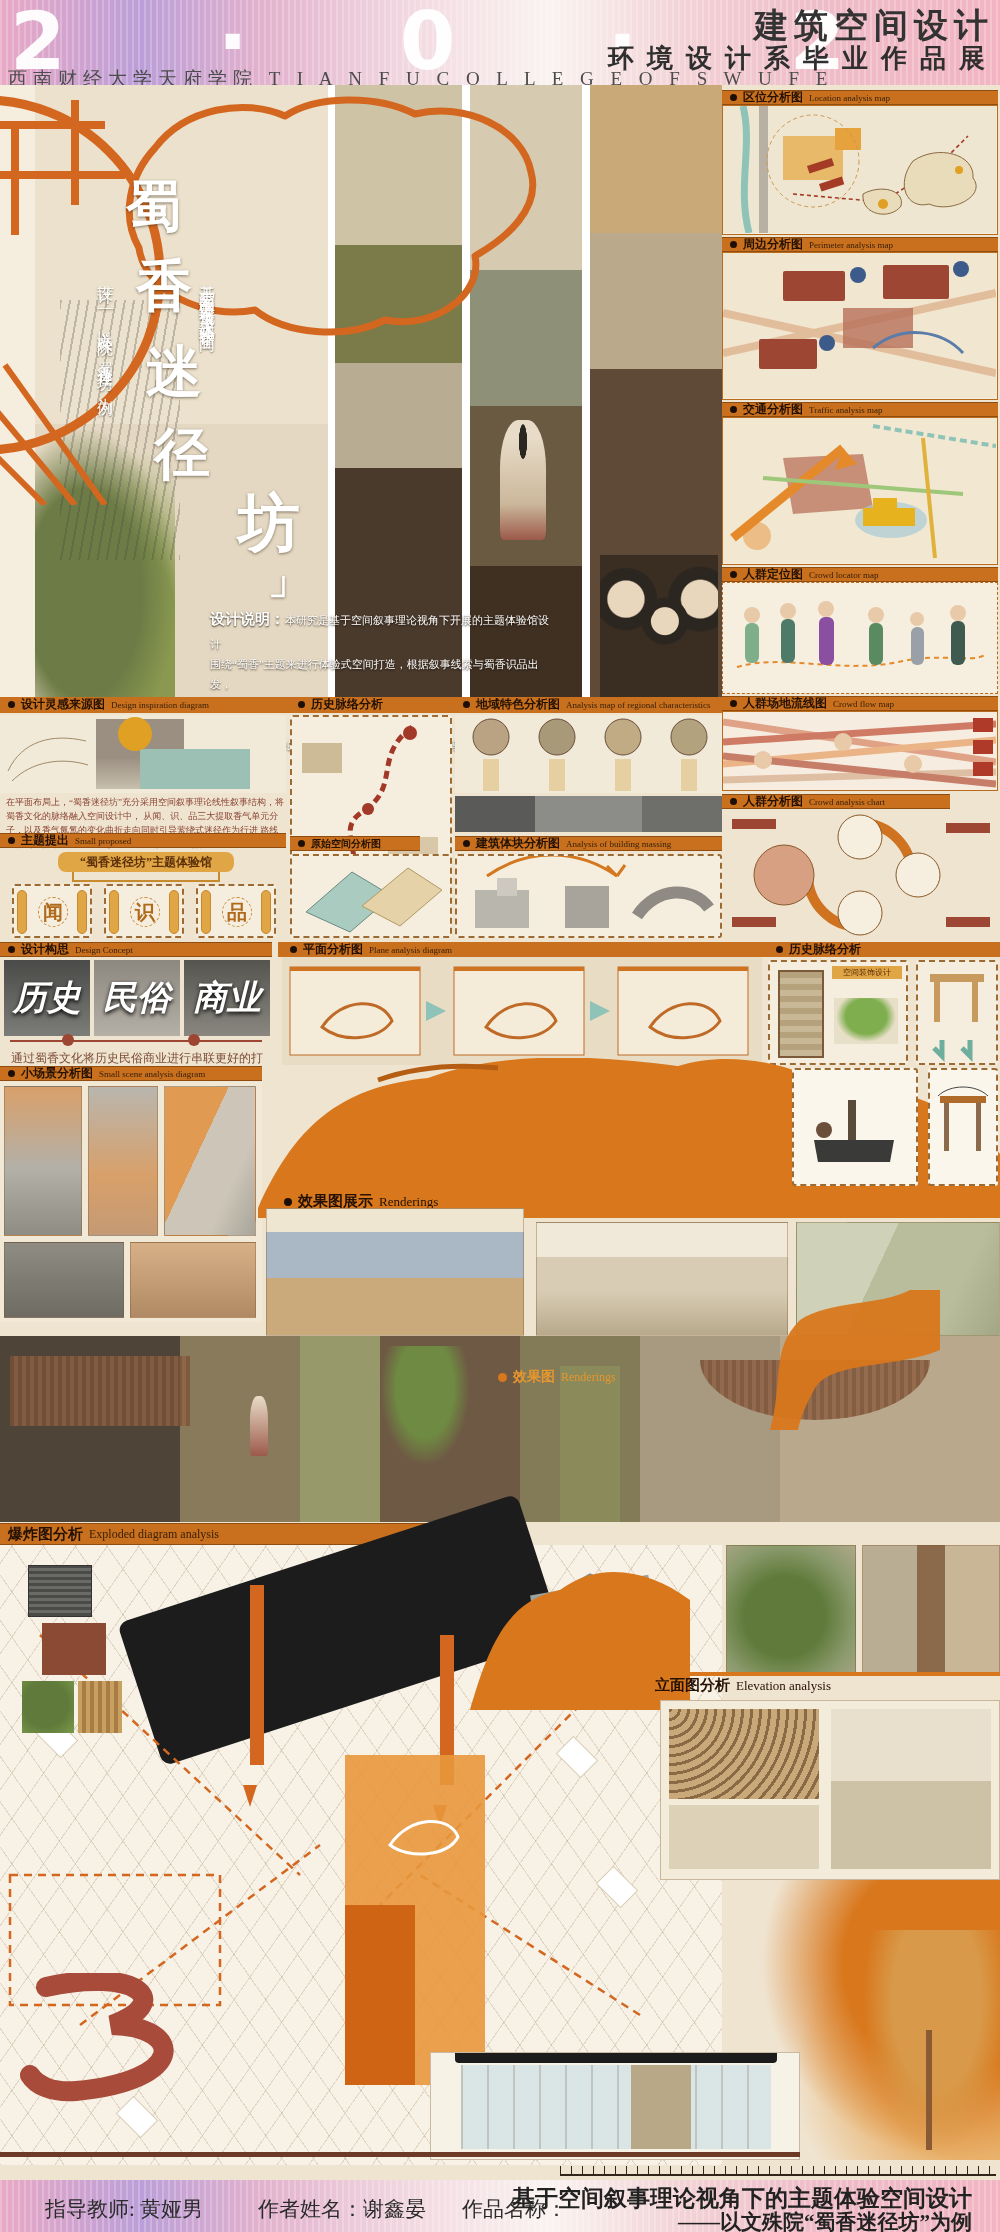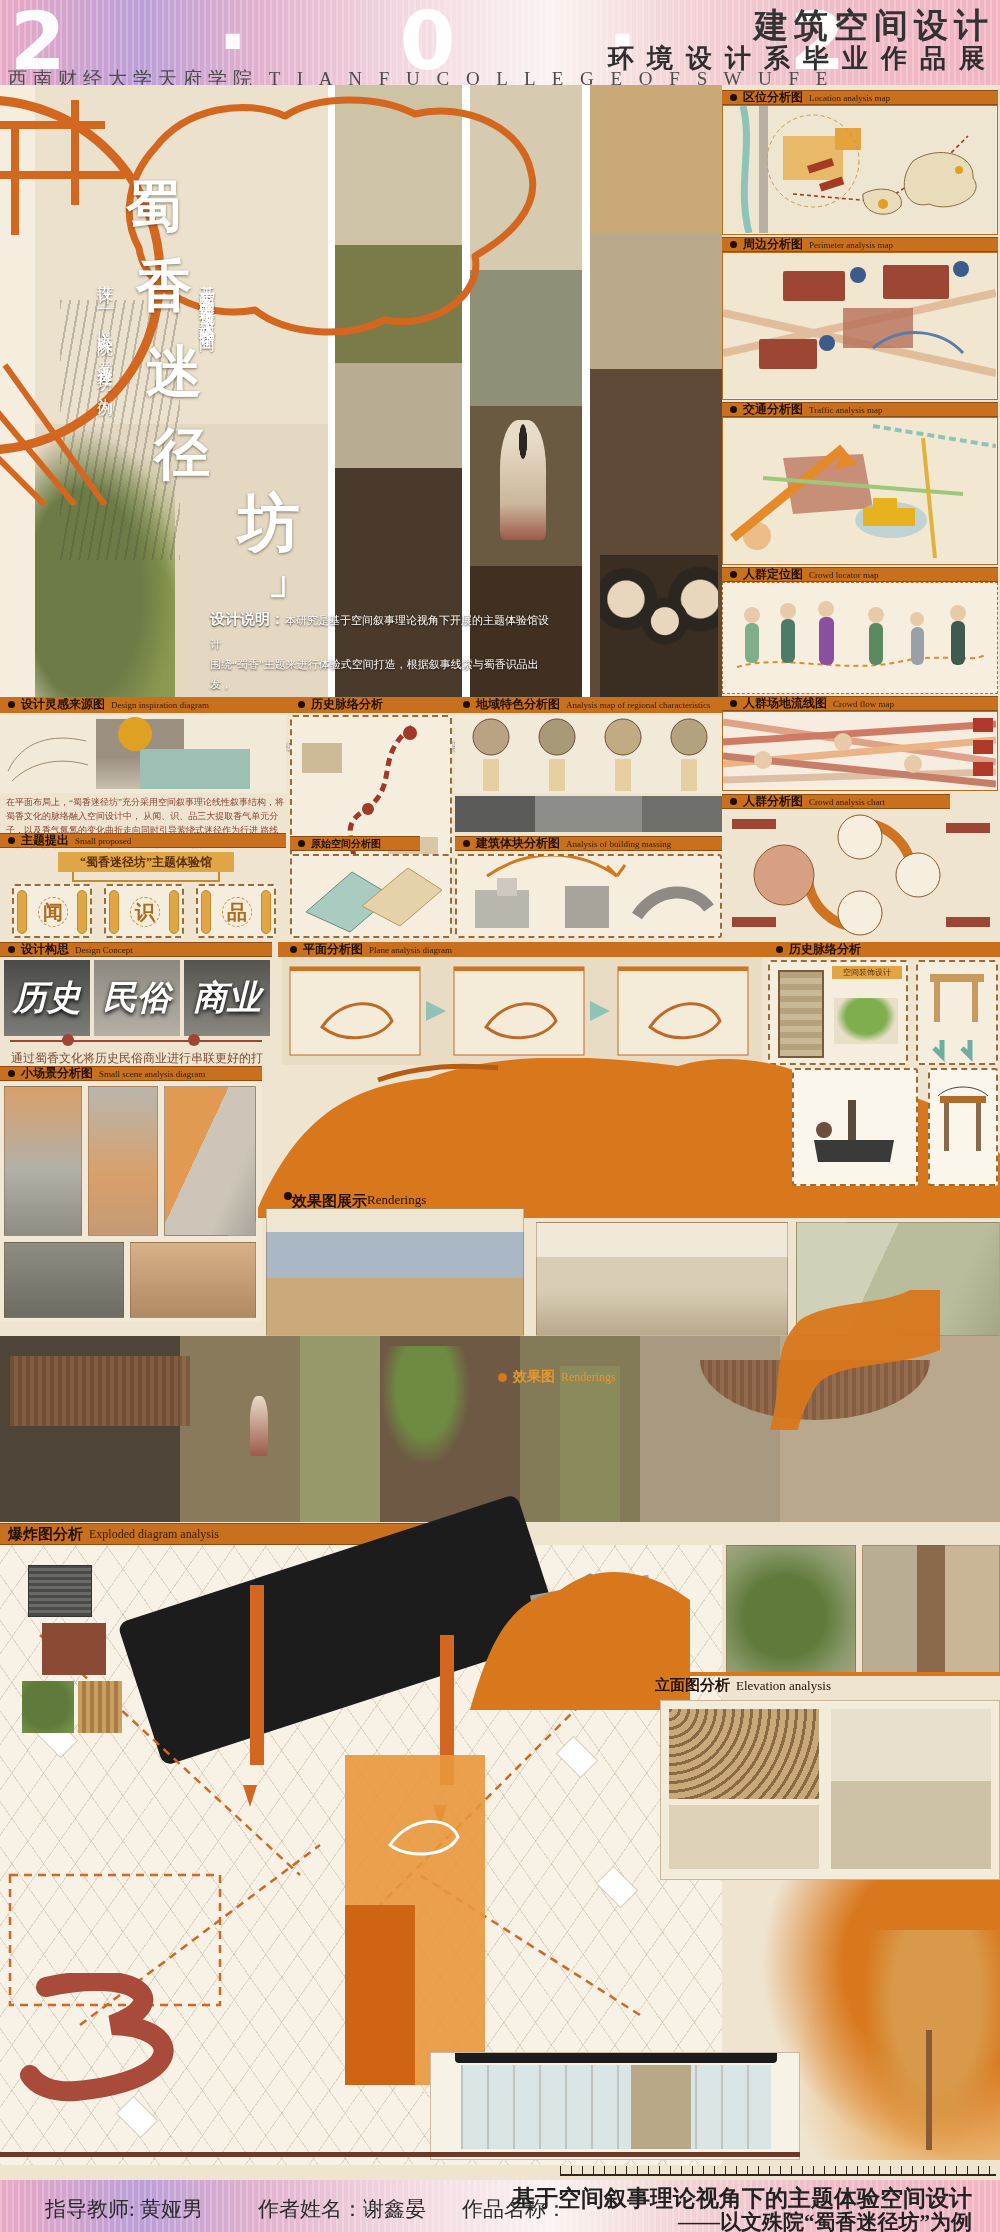--- a/index.html
+++ b/index.html
@@ -284,21 +284,21 @@
     <span>在平面布局上，“蜀香迷径坊”充分采用空间叙事理论线性叙事结构，将蜀香文化的脉络融入空间设计中，</span>
     <span>从闻、识、品三大提取香气单元分子，以及香气氤氲的变化曲折走向同时引导萦绕式迷径作为行进</span>
     <span>路线组织的空间，天花采用圆形或流线型的曲线来进行布局设计。</span>
   </div>
 
   <div class="abs band" style="top:833px;left:0;width:286px">
     <span class="dot"></span>
     <span class="zh">主题提出</span>
     <span class="en">Small proposed</span>
   </div>
-  <div class="abs" style="top:852px;left:58px;width:176px;height:20px;background:#e0a545;border-radius:1px;display:flex;align-items:center;justify-content:center;font-weight:700;font-size:12px;color:#5a2e08">“蜀香迷径坊”主题体验馆</div>
+  <div class="abs" style="top:852px;left:58px;width:176px;height:20px;background:#e0a545;border-radius:8px;display:flex;align-items:center;justify-content:center;font-weight:700;font-size:12px;color:#5a2e08">“蜀香迷径坊”主题体验馆</div>
   <div class="abs" style="top:872px;left:72px;width:148px;height:10px;border-left:2px solid #c78a2e;border-right:2px solid #c78a2e;border-bottom:2px solid #c78a2e"></div>
 
   <div class="abs dashedbox" style="top:884px;left:12px;width:80px;height:54px">
     <div class="abs pillar" style="top:4px;left:3px;width:10px;height:44px"></div>
     <div class="abs pillar" style="top:4px;right:3px;width:10px;height:44px"></div>
     <div class="abs circ" style="top:11px;left:24px;width:30px;height:30px">
         <span class="unit-ch">闻</span>
       </div>
   </div>
   <div class="abs dashedbox" style="top:884px;left:104px;width:80px;height:54px">
@@ -445,21 +445,21 @@
     <div class="abs tile" style="top:4px;left:88px;width:70px;height:150px;background:linear-gradient(180deg,#b9b6ae,#d8a06a 60%,#c49a74)"></div>
     <div class="abs tile" style="top:4px;left:164px;width:92px;height:150px;background:linear-gradient(115deg,#e09a52 0 40%,#cdc6b8 40% 70%,#a8a49a 100%)"></div>
     <div class="abs tile" style="top:160px;left:4px;width:120px;height:76px;background:linear-gradient(180deg,#8f8c84,#6e6b62)"></div>
     <div class="abs tile" style="top:160px;left:130px;width:126px;height:76px;background:linear-gradient(180deg,#d8b088,#b08a64)"></div>
   </div>
 
   <svg class="abs" style="top:1058px;left:258px" width="742" height="160" viewBox="0 0 742 160">
     <path d="M0,150 C40,60 90,28 170,20 C240,-6 330,-4 420,8 C470,-8 540,4 580,36 C640,20 710,56 742,96 L742,160 L0,160 Z" fill="#d8771c"></path>
     <path d="M120,22 C160,8 200,6 240,10" stroke="#b55d13" stroke-width="5" fill="none"></path>
   </svg>
-  <div class="abs" style="top:1192px;left:284px;display:flex;align-items:flex-start;">
+  <div class="abs" style="top:1192px;left:284px;display:flex;align-items:center;gap:6px">
     <span class="dot" style="width:8px;height:8px;border-radius:50%;background:#1d0f05;display:inline-block"></span>
     <span style="font-weight:700;font-size:15px;color:#241103">效果图展示</span>
     <span style="font-size:13px;color:#241103">Renderings</span>
   </div>
 
   <div class="abs dashedbox" style="top:1068px;left:792px;width:126px;height:118px;background:#faf6ec">
     <svg width="122" height="114" viewBox="0 0 122 114">
         <path d="M20,70 L100,70 L96,92 L24,92 Z" fill="#3a3a38"></path>
         <rect x="54" y="30" width="8" height="40" fill="#5a4a3a"></rect>
         <circle cx="30" cy="60" r="8" fill="#6b4f3a"></circle>

